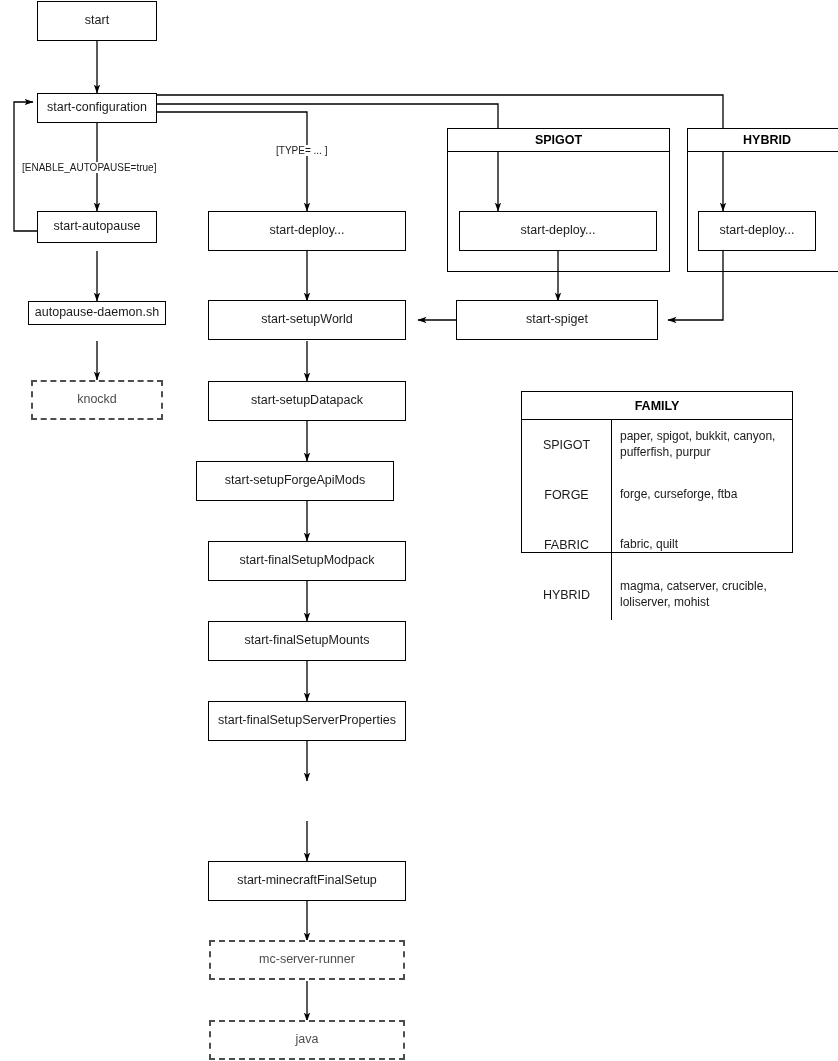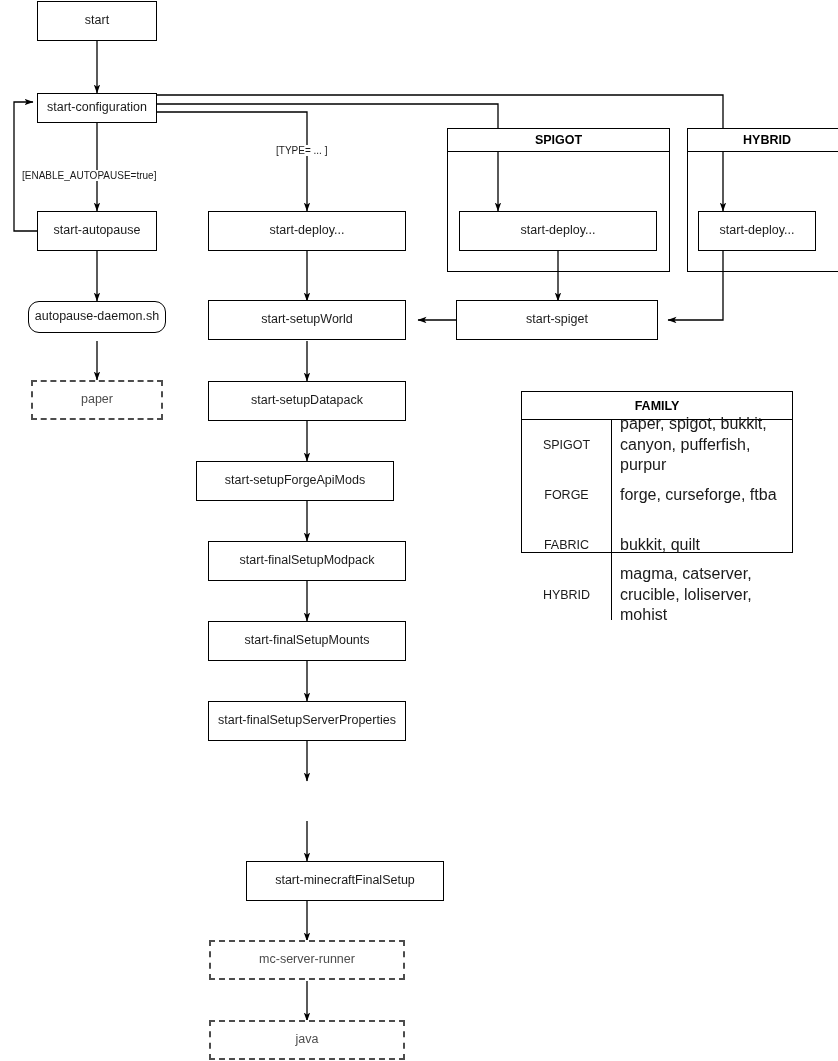--- a/index.html
+++ b/index.html
@@ -105,21 +105,21 @@
     justify-content: center;
     font-size: 12.5px;
     color: #1a1a1a;
   }
   .legend-val {
     box-sizing: border-box;
     flex: 1;
     display: flex;
     align-items: center;
     padding: 0 8px;
-    font-size: 16px;
+    font-size: 12px;
     color: #1a1a1a;
     line-height: 1.3;
   }
 </style>
 </head>
 <body>
 
 <div id="canvas">
 
   <svg id="edges" viewBox="0 0 838 1061">
@@ -168,55 +168,55 @@
 
   <div class="group" style="left:447px; top:128px; width:223px; height:144px;">
     <div class="group-title">SPIGOT</div>
   </div>
   <div class="group" style="left:687px; top:128px; width:160px; height:144px;">
     <div class="group-title">HYBRID</div>
   </div>
 
   <div class="node" style="left:37px; top:1px; width:120px; height:40px;">start</div>
   <div class="node" style="left:37px; top:93px; width:120px; height:30px;">start-configuration</div>
-  <div class="node" style="left:37px; top:211px; width:120px; height:40px;">start-autopause</div>
-  <div class="node" style="left:28px; top:301px; width:138px; height:32px;border-radius:11px;">autopause-daemon.sh</div>
-  <div class="node dashed" style="left:31px; top:380px; width:132px; height:40px;">paper</div>
+  <div class="node" style="left:37px; top:211px; width:120px; height:32px;">start-autopause</div>
+  <div class="node" style="left:28px; top:301px; width:138px; height:24px;">autopause-daemon.sh</div>
+  <div class="node dashed" style="left:31px; top:380px; width:132px; height:40px;">knockd</div>
 
   <div class="node" style="left:208px; top:211px; width:198px; height:40px;">start-deploy...</div>
   <div class="node" style="left:459px; top:211px; width:198px; height:40px;">start-deploy...</div>
   <div class="node" style="left:698px; top:211px; width:118px; height:40px;">start-deploy...</div>
   <div class="node" style="left:456px; top:300px; width:202px; height:40px;">start-spiget</div>
 
   <div class="node" style="left:208px; top:300px; width:198px; height:40px;">start-setupWorld</div>
   <div class="node" style="left:208px; top:381px; width:198px; height:40px;">start-setupDatapack</div>
   <div class="node" style="left:196px; top:461px; width:198px; height:40px;">start-setupForgeApiMods</div>
   <div class="node" style="left:208px; top:541px; width:198px; height:40px;">start-finalSetupModpack</div>
   <div class="node" style="left:208px; top:621px; width:198px; height:40px;">start-finalSetupMounts</div>
   <div class="node" style="left:208px; top:701px; width:198px; height:40px;">start-finalSetupServerProperties</div>
-  <div class="node" style="left:208px; top:861px; width:198px; height:40px;margin-left:38px;">start-minecraftFinalSetup</div>
+  <div class="node" style="left:208px; top:861px; width:198px; height:40px;">start-minecraftFinalSetup</div>
   <div class="node dashed" style="left:209px; top:1020px; width:196px; height:40px;">java</div>
   <div class="node dashed" style="left:209px; top:940px; width:196px; height:40px;">mc-server-runner</div>
 
-  <div class="edge-label" style="left:20px; top:170px;text-align:right;">[ENABLE_AUTOPAUSE=true]</div>
+  <div class="edge-label" style="left:20px; top:162px;text-align:right;">[ENABLE_AUTOPAUSE=true]</div>
   <div class="edge-label" style="left:274px; top:145px;">[TYPE= ... ]</div>
 
   <div class="legend" style="left:521px; top:391px; width:272px; height:162px;">
     <div class="legend-title">FAMILY</div>
     <div class="legend-row">
       <div class="legend-key">SPIGOT</div>
       <div class="legend-val">paper, spigot, bukkit, canyon, pufferfish, purpur</div>
     </div>
     <div class="legend-row">
       <div class="legend-key">FORGE</div>
       <div class="legend-val">forge, curseforge, ftba</div>
     </div>
     <div class="legend-row">
       <div class="legend-key">FABRIC</div>
-      <div class="legend-val">bukkit, quilt</div>
+      <div class="legend-val">fabric, quilt</div>
     </div>
     <div class="legend-row">
       <div class="legend-key">HYBRID</div>
       <div class="legend-val">magma, catserver, crucible, loliserver, mohist</div>
     </div>
   </div>
 
 </div>
 
 </body></html>

